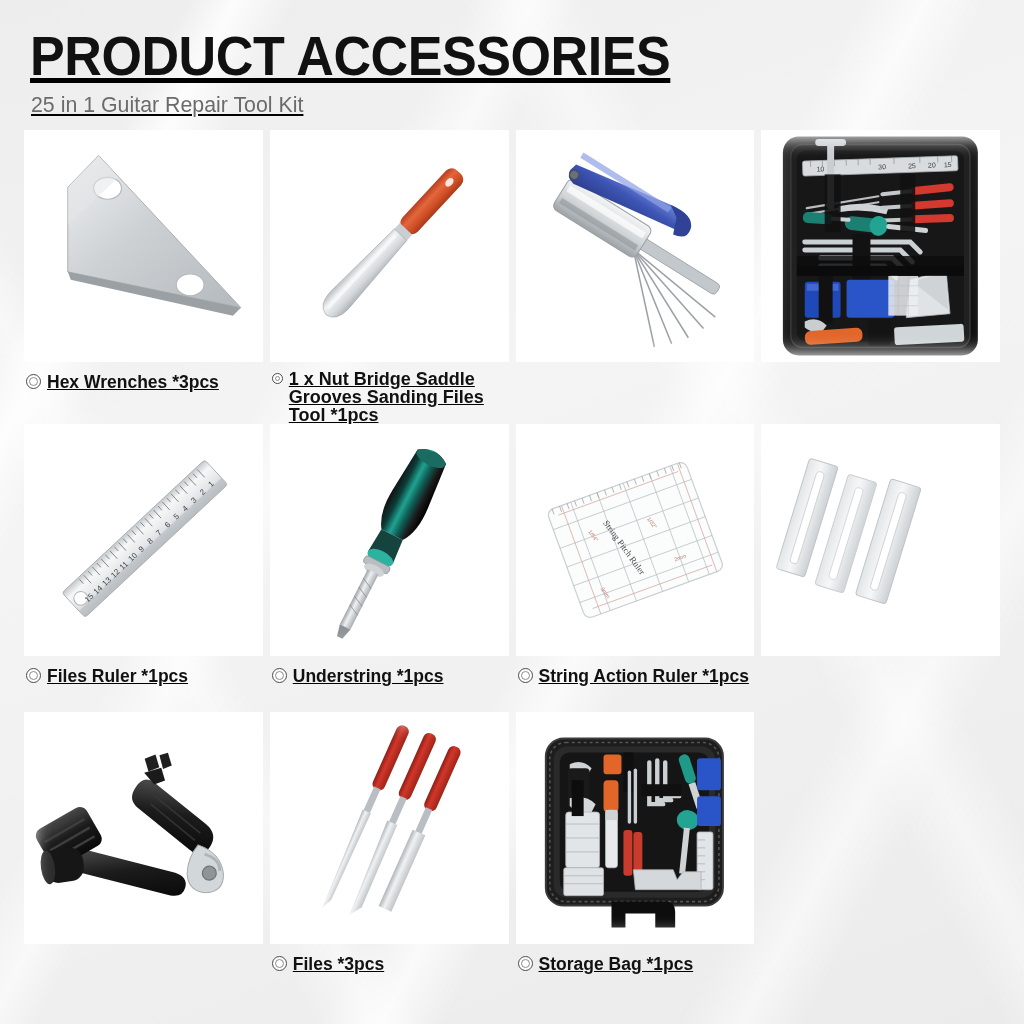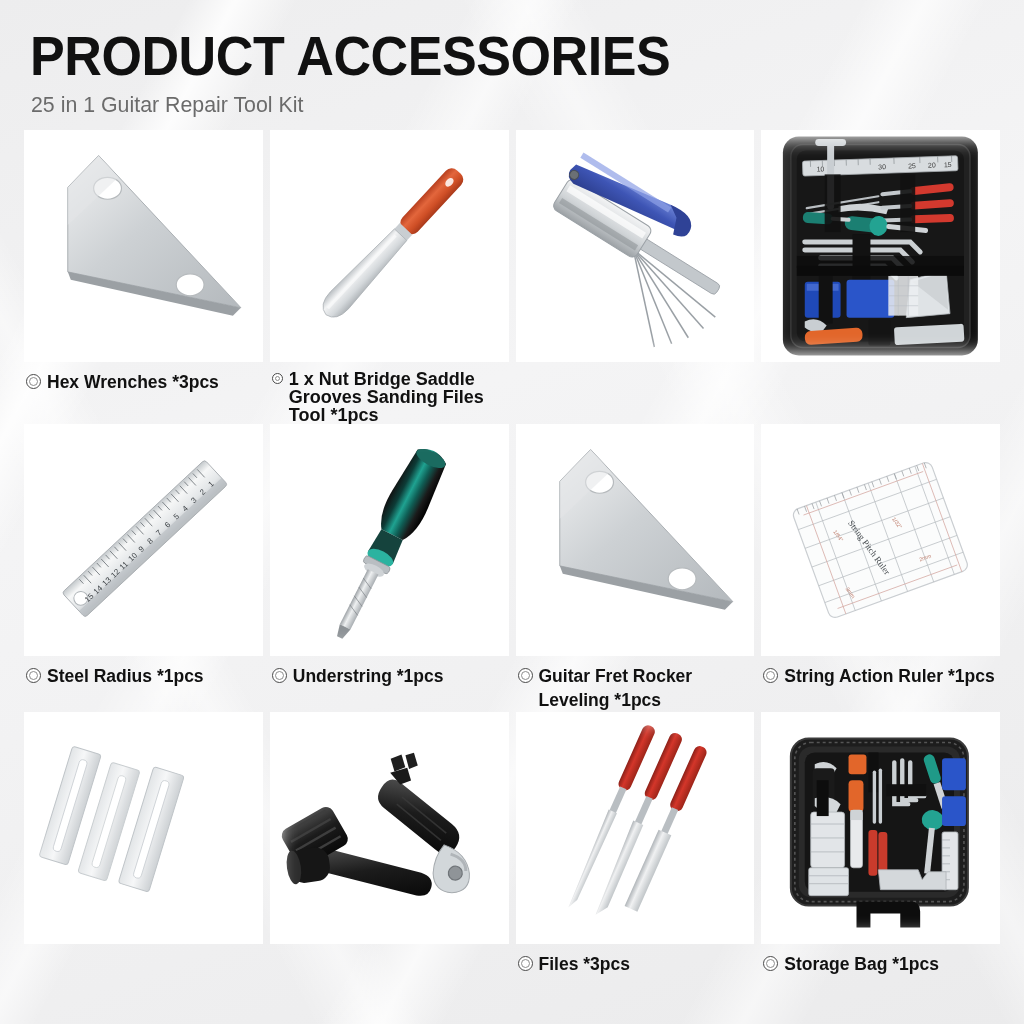--- a/index.html
+++ b/index.html
@@ -11,21 +11,21 @@
     overflow: hidden;
   }
   #bg-streaks {
     position: absolute; inset: 0;
     background:
       linear-gradient(118deg, rgba(255,255,255,0) 0%, rgba(255,255,255,0) 12%, rgba(255,255,255,.85) 15%, rgba(255,255,255,0) 19%, rgba(255,255,255,0) 30%, rgba(255,255,255,.6) 34%, rgba(255,255,255,0) 37%, rgba(255,255,255,0) 55%, rgba(255,255,255,.7) 59%, rgba(255,255,255,0) 63%, rgba(255,255,255,0) 78%, rgba(255,255,255,.55) 82%, rgba(255,255,255,0) 86%),
       linear-gradient(62deg, rgba(255,255,255,0) 0%, rgba(255,255,255,0) 20%, rgba(255,255,255,.5) 24%, rgba(255,255,255,0) 27%, rgba(255,255,255,0) 64%, rgba(255,255,255,.45) 68%, rgba(255,255,255,0) 72%),
       linear-gradient(160deg, #ededee 0%, #f4f4f5 40%, #ebebec 100%);
     z-index: 0;
   }
-  #page { position: relative; z-index: 2; width: 1024px; height: 1024px; padding: 22px 24px 12px 24px; }
+  #page { position: relative; z-index: 2; width: 1024px; height: 1024px; padding: 22px 24px 12px 24px; text-decoration: underline; }
 
   
   .title {
     font-size: 56px; line-height: 1;
     font-weight: 700; color: #111;
     font-family: "Liberation Sans Narrow", "Liberation Sans", sans-serif;
     letter-spacing: -0.5px;
     transform: scaleX(.93); transform-origin: left center;
     margin: 6px 0 2px 6px;
   }
@@ -370,21 +370,21 @@
                 <text x="-188" y="128">14</text>
                 <text x="-200" y="128">15</text>
             </g>
             <rect x="128" y="16" width="7" height="196" fill="#b8bdc1" opacity=".6"></rect>
           </g>
         </svg>
       </div>
       <div class="caption cap-big">
         <div class="cap-line">
           <span class="bullet"></span>
-          <span class="cap-text">Steel Radius  *1pcs</span>
+          <span class="cap-text">Files Ruler  *1pcs</span>
         </div>
       </div>
     </div>
 
     <div class="cell">
       <div class="photo">
         <svg class="art" viewBox="0 0 240 232">
           <defs>
             <linearGradient id="tealG" x1="0" y1="0" x2="1" y2="0">
               <stop offset="0%" stop-color="#111"></stop>
@@ -419,37 +419,20 @@
         </svg>
       </div>
       <div class="caption cap-big">
         <div class="cap-line">
           <span class="bullet"></span>
           <span class="cap-text">Understring  *1pcs</span>
         </div>
       </div>
     </div>
 
-    <div class="cell">
-      <div class="photo">
-        <svg class="art" viewBox="0 0 240 232">
-          <polygon points="44,57 75,25 218,178 44,142" fill="url(#steelA)" stroke="#a9aeb2" stroke-width="1"></polygon>
-          <polygon points="44,142 218,178 210,186 47,150" fill="#9ba0a4"></polygon>
-          <ellipse cx="84" cy="58" rx="14" ry="11" fill="#ffffff" stroke="#b6babd" stroke-width="1.2"></ellipse>
-          <ellipse cx="167" cy="155" rx="14" ry="11" fill="#ffffff" stroke="#b6babd" stroke-width="1.2"></ellipse>
-          <polygon points="44,57 75,25 95,47 44,95" fill="#e4e6e8" opacity=".55"></polygon>
-        </svg>
-      </div>
-      <div class="caption cap-big">
-        <div class="cap-line">
-          <span class="bullet"></span>
-          <span class="cap-text">Guitar Fret Rocker Leveling  *1pcs</span>
-        </div>
-      </div>
-    </div>
 
     <div class="cell">
       <div class="photo">
         <svg class="art" viewBox="0 0 240 232">
           <g transform="rotate(-20 120 116)">
             <rect x="46" y="58" width="148" height="116" rx="7" fill="#fbfcfc" stroke="#c8ccd0" stroke-width="1.2" opacity=".96"></rect>
             <g stroke="#b9bec2" stroke-width=".7" fill="none">
               <line x1="46" y1="78" x2="194" y2="78"></line>
                 <line x1="46" y1="98" x2="194" y2="98"></line>
               <line x1="46" y1="118" x2="194" y2="118"></line>

